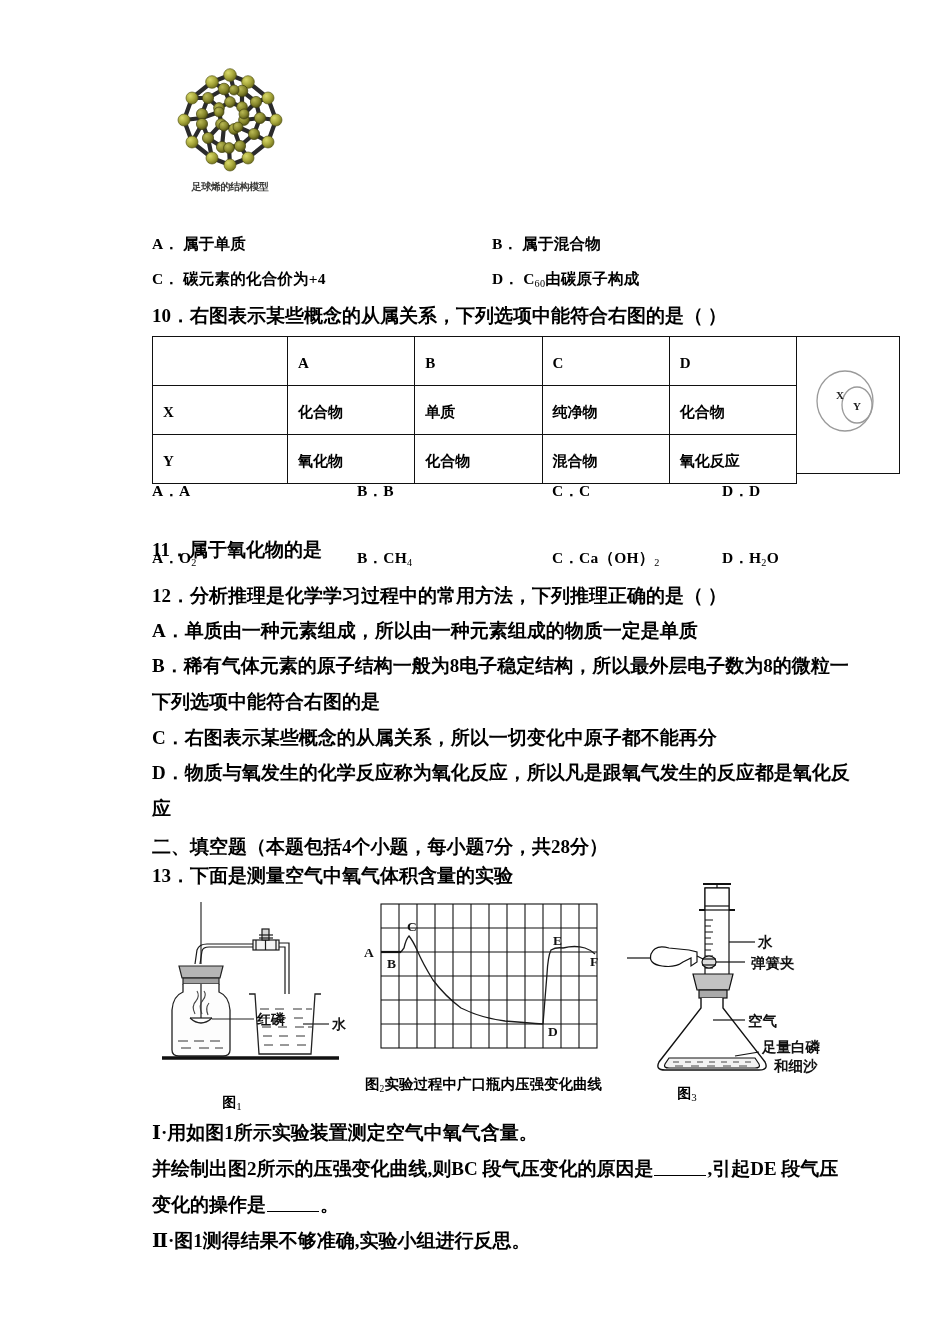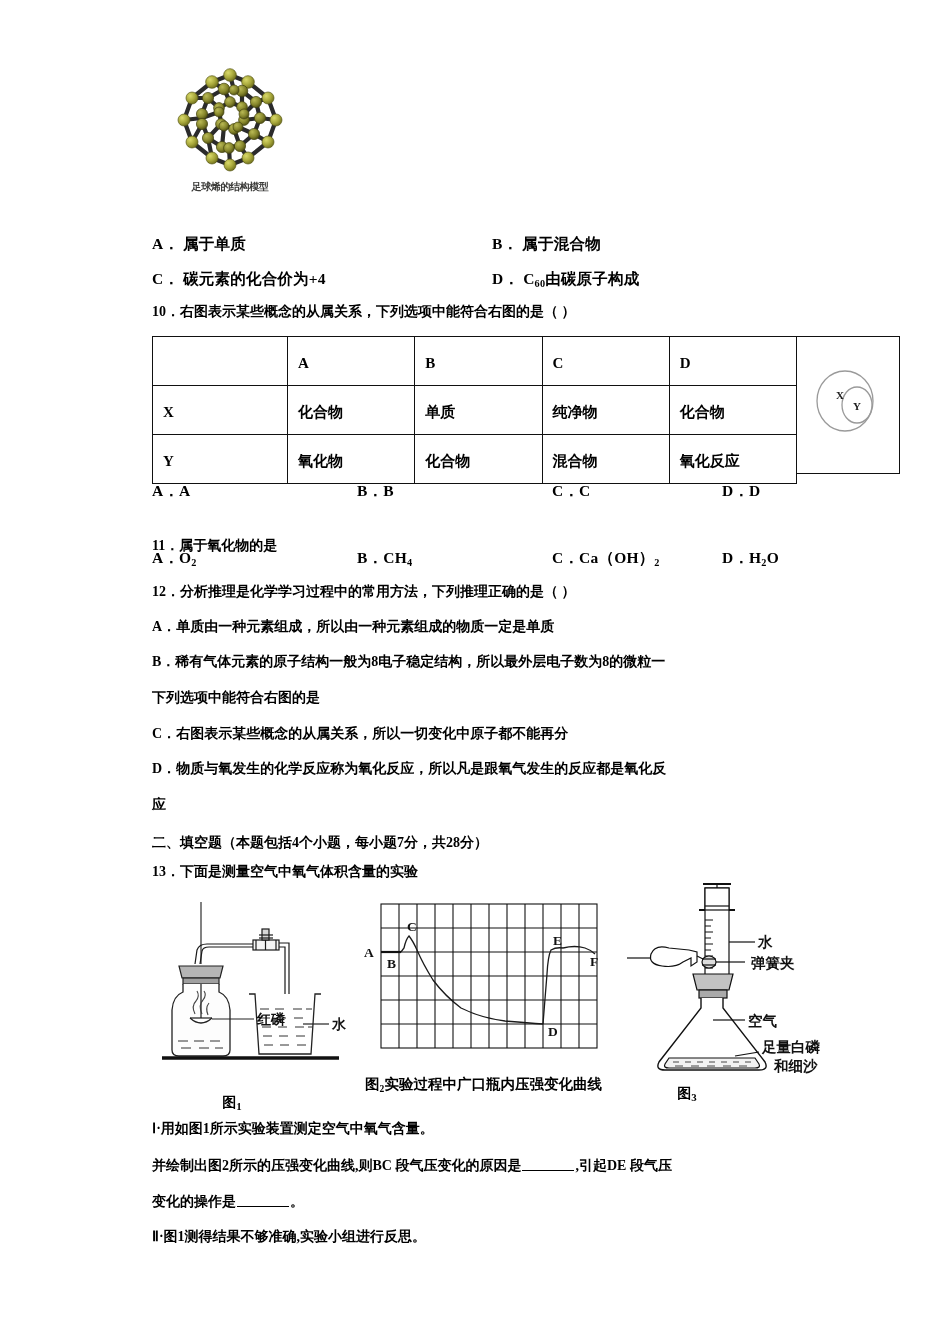--- a/index.html
+++ b/index.html
@@ -15,22 +15,22 @@
   .content{position:absolute;left:152px;top:0;width:700px;}
 
   
   .line{
     font-size:15.5px;
     font-weight:bold;
     letter-spacing:.2px;
     line-height:1.0;
     white-space:nowrap;
   }
-  .qline{font-size:14px;font-weight:bold;font-family:Liberation Serif, serif;}
-  sub{font-size:.66em;vertical-align:-.28em;font-weight:bold;}
+  .qline{font-size:19px;font-weight:bold;}
+  sub{font-size:.66em;vertical-align:-.28em;font-weight:normal;}
 
   
   .fig-fullerene{
     position:absolute;left:20px;top:62px;width:120px;height:150px;
   }
   .fullerene-svg{display:block;width:116px;height:116px;}
   .fig-caption-small{
     font-size:10px;font-weight:bold;margin-top:2px;text-align:center;
     width:116px;letter-spacing:-.4px;color:#3a3a38;
   }

